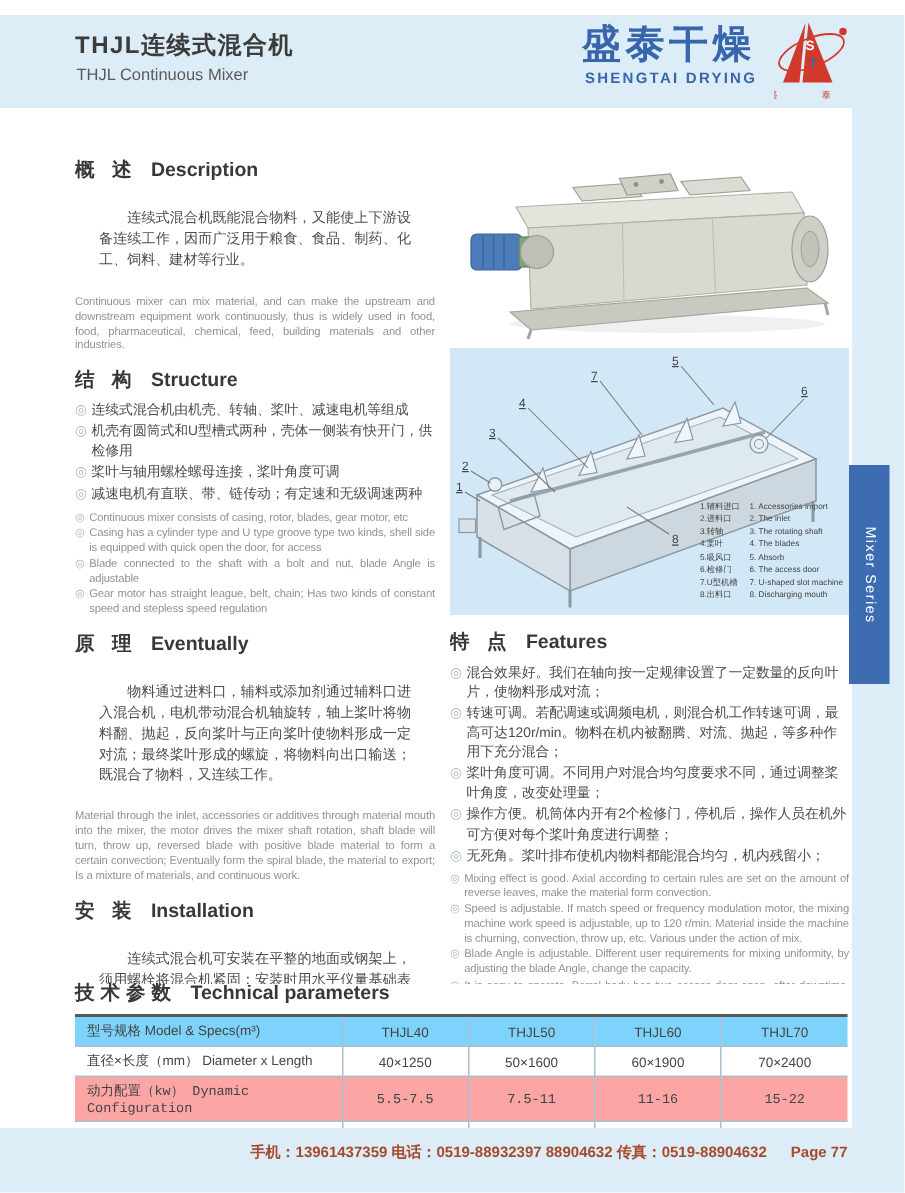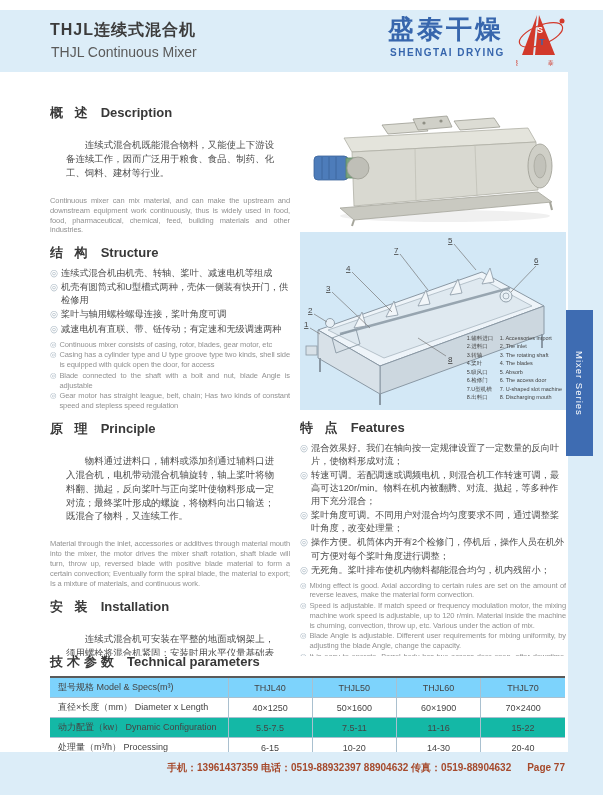--- a/index.html
+++ b/index.html
@@ -1,21 +1,21 @@
 <!DOCTYPE html>
 <html><head>
 <meta charset="utf-8">
 <style>
   html,body{margin:0;padding:0;}
   .page{position:relative;width:603px;height:795px;background:#fff;overflow:hidden;
         font-family:"Liberation Sans",sans-serif;}
   
   .band-header{position:absolute;left:0;top:10px;width:603px;height:62px;background:#dcedf8;}
   .title-zh{position:absolute;left:50px;top:20px;font-size:16px;font-weight:bold;color:#3c3c3c;letter-spacing:1px;}
-  .title-en{position:absolute;left:51px;top:44px;font-size:14px;color:#5a5a5a;}
+  .title-en{position:absolute;left:51px;top:44px;font-size:11px;color:#5a5a5a;}
   .logo-zh{position:absolute;left:388px;top:12px;font-size:26px;font-weight:bold;color:#3766ad;
            letter-spacing:3px;font-family:Liberation Serif, serif;}
   .logo-en{position:absolute;left:390px;top:47px;font-size:10px;font-weight:bold;color:#3766ad;letter-spacing:1.5px;}
   .emblem{position:absolute;left:516px;top:11px;}
   
   .right-strip{position:absolute;left:568px;top:72px;width:35px;height:723px;background:#dcedf8;}
   .mixer-tab{position:absolute;left:566px;top:310px;width:27px;height:146px;background:#3e6cb2;
              color:#fff;display:flex;align-items:center;justify-content:center;
              writing-mode:vertical-rl;font-size:9.5px;letter-spacing:1px;}
   
@@ -43,21 +43,21 @@
   .legend{position:absolute;right:4px;bottom:8px;font-size:5.5px;line-height:1.55;color:#444;}
   .lg-zh{display:inline-block;width:33px;}
   
   .tech{position:absolute;left:50px;top:649px;width:516px;}
   .tech table{width:515px;border-collapse:collapse;table-layout:fixed;margin-top:5px;
               border-top:2px solid #5a5a5a;border-bottom:2px solid #5a5a5a;font-size:9px;color:#444;}
   .tech td,.tech th{border:1px solid #a9c0cf;padding:3px 4px;text-align:center;font-weight:normal;height:11px;}
   .tech td:first-child,.tech th:first-child{text-align:left;padding-left:8px;border-left:none;}
   .tech td:last-child,.tech th:last-child{border-right:none;}
   .tech tr.blue{background:#7dd3fc;}
-  .tech tr.lite{background:#14b8a6;}
+  .tech tr.lite{background:#fca5a5;font-family:Liberation Mono, monospace;}
   svg text{font-family:"Liberation Sans",sans-serif;}
 </style>
 </head>
 <body>
 
 <div class="page">
 
   <div class="band-header"></div>
   <div class="title-zh">THJL连续式混合机</div>
   <div class="title-en">THJL Continuous Mixer</div>
@@ -116,21 +116,21 @@
     <div class="b ben">
         <span class="m">◎</span>
         <span>Blade connected to the shaft with a bolt and nut, blade Angle is adjustable</span>
       </div>
     <div class="b ben">
         <span class="m">◎</span>
         <span>Gear motor has straight league, belt, chain; Has two kinds of constant speed and stepless speed regulation</span>
       </div>
 
     <div class="h">
-      <span class="zh">原 理</span><span class="en">Principle</span>
+      <span class="zh">原 理</span><span class="en">Eventually</span>
     </div>
     <p class="pzh ind">物料通过进料口，辅料或添加剂通过辅料口进入混合机，电机带动混合机轴旋转，轴上桨叶将物料翻、抛起，反向桨叶与正向桨叶使物料形成一定对流；最终桨叶形成的螺旋，将物料向出口输送；既混合了物料，又连续工作。</p>
     <p class="pen">Material through the inlet, accessories or additives through material mouth into the mixer, the motor drives the mixer shaft rotation, shaft blade will turn, throw up, reversed blade with positive blade material to form a certain convection; Eventually form the spiral blade, the material to export; Is a mixture of materials, and continuous work.</p>
 
     <div class="h">
       <span class="zh">安 装</span><span class="en">Installation</span>
     </div>
     <p class="pzh ind">连续式混合机可安装在平整的地面或钢架上，须用螺栓将混合机紧固；安装时用水平仪量基础表面，高低误差不大于1mm。</p>
     <p class="pen">Continuous mixer can be installed on flat ground or steel, must be the mixer with bolt fastening; Installed in the level of base surface, high and low error is not more than 1 mm. Mixing machine discharging mouth should be put under a section of straight pipe, use material, in order to avoid plugging expected machines, stuffy car.</p>
 

